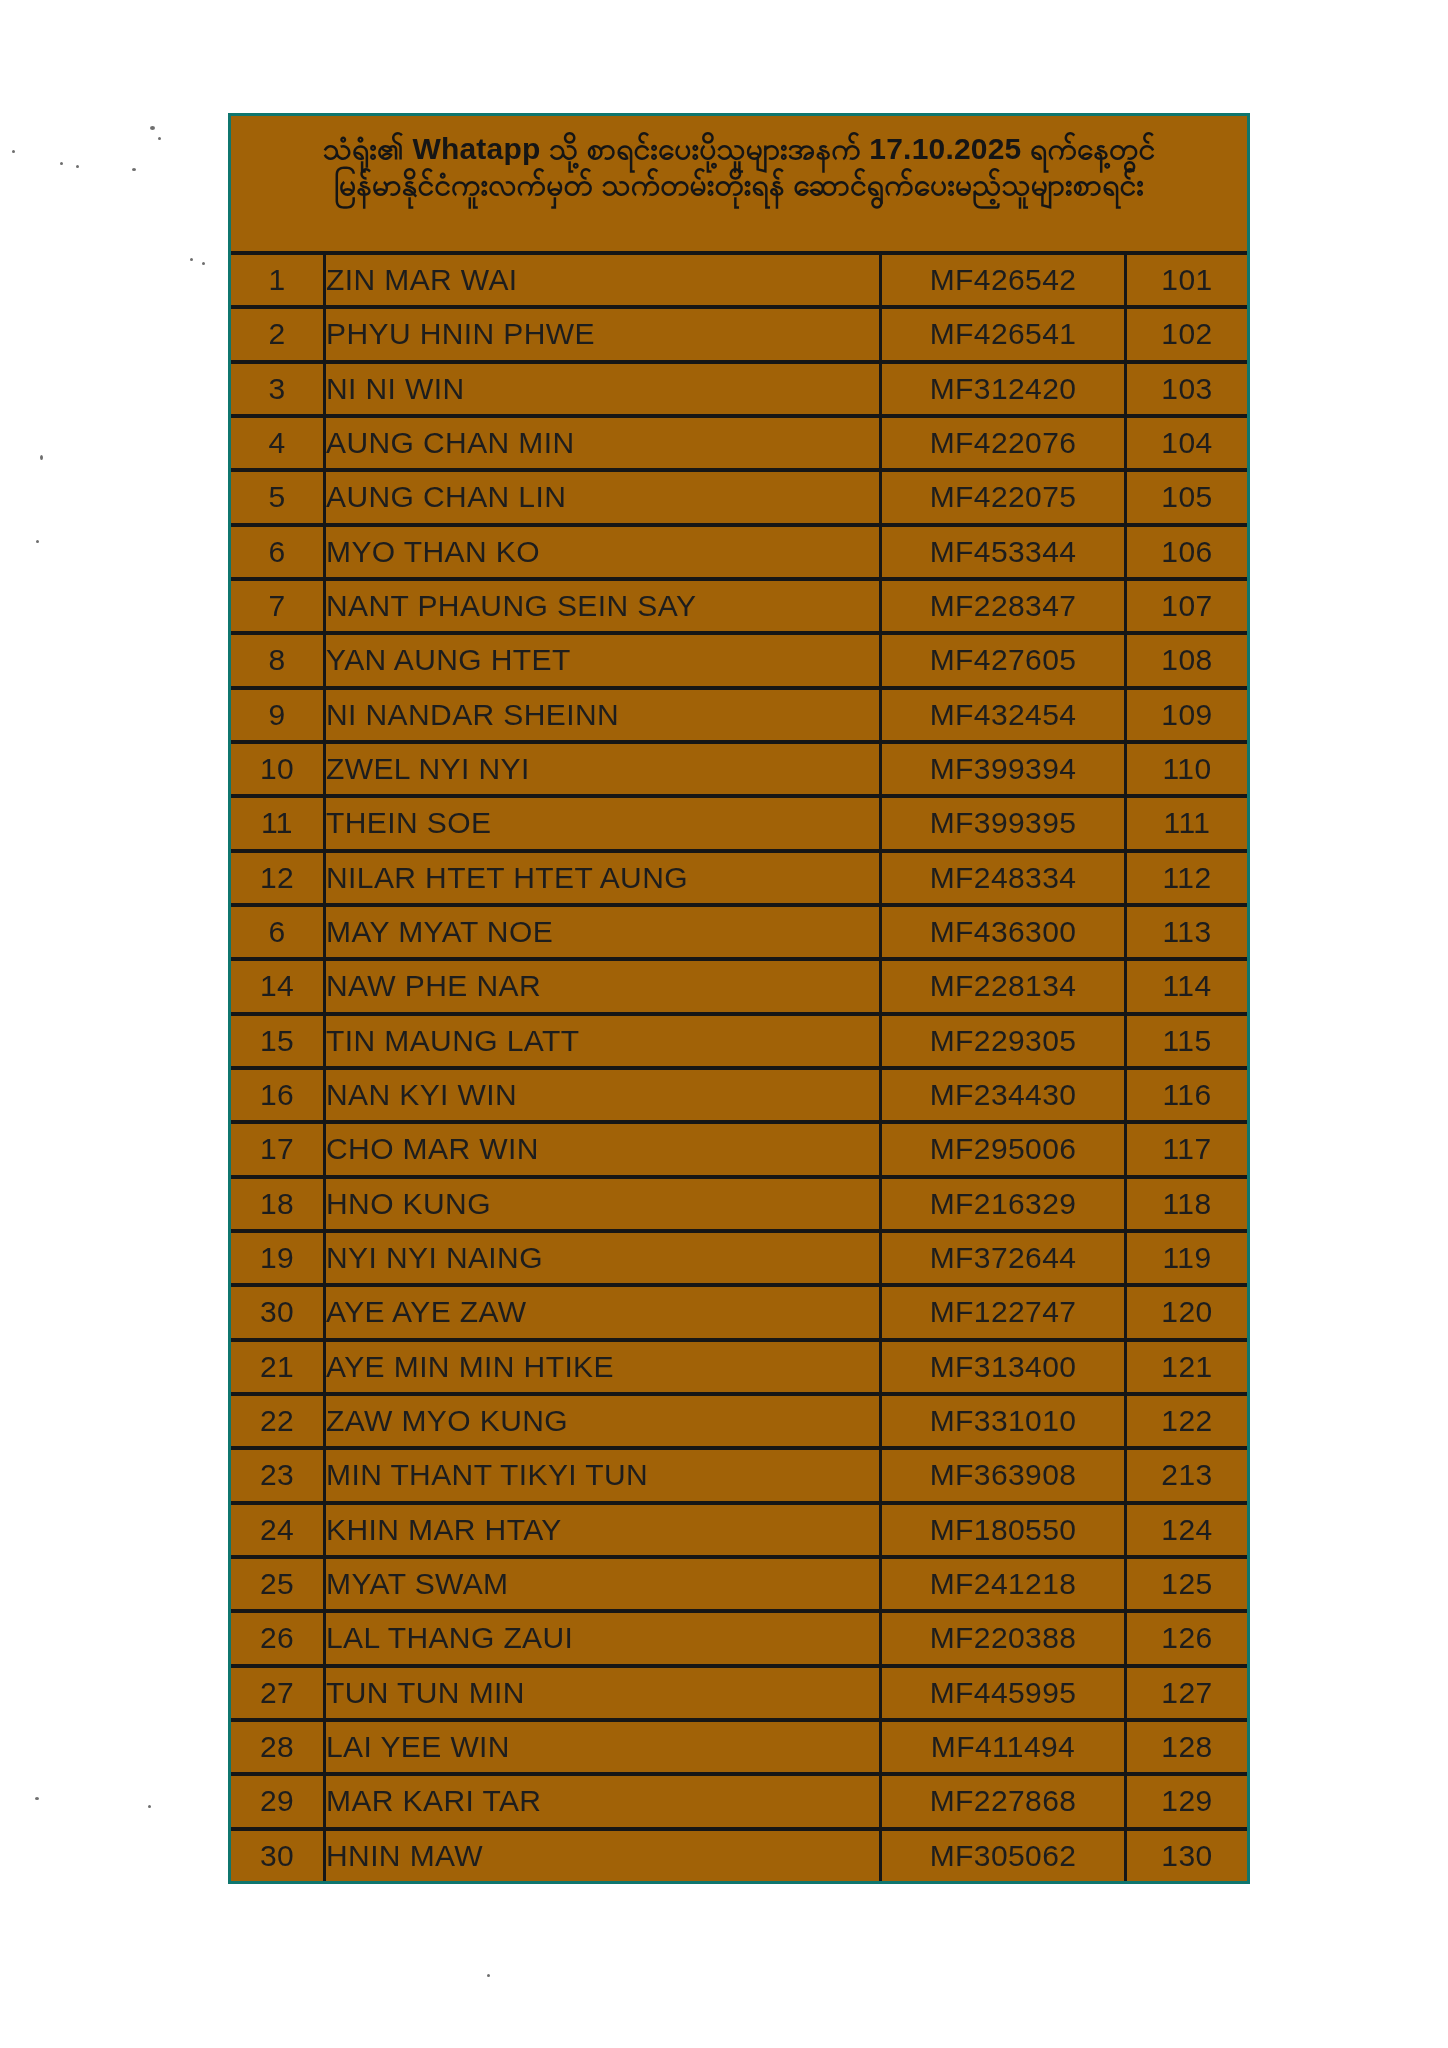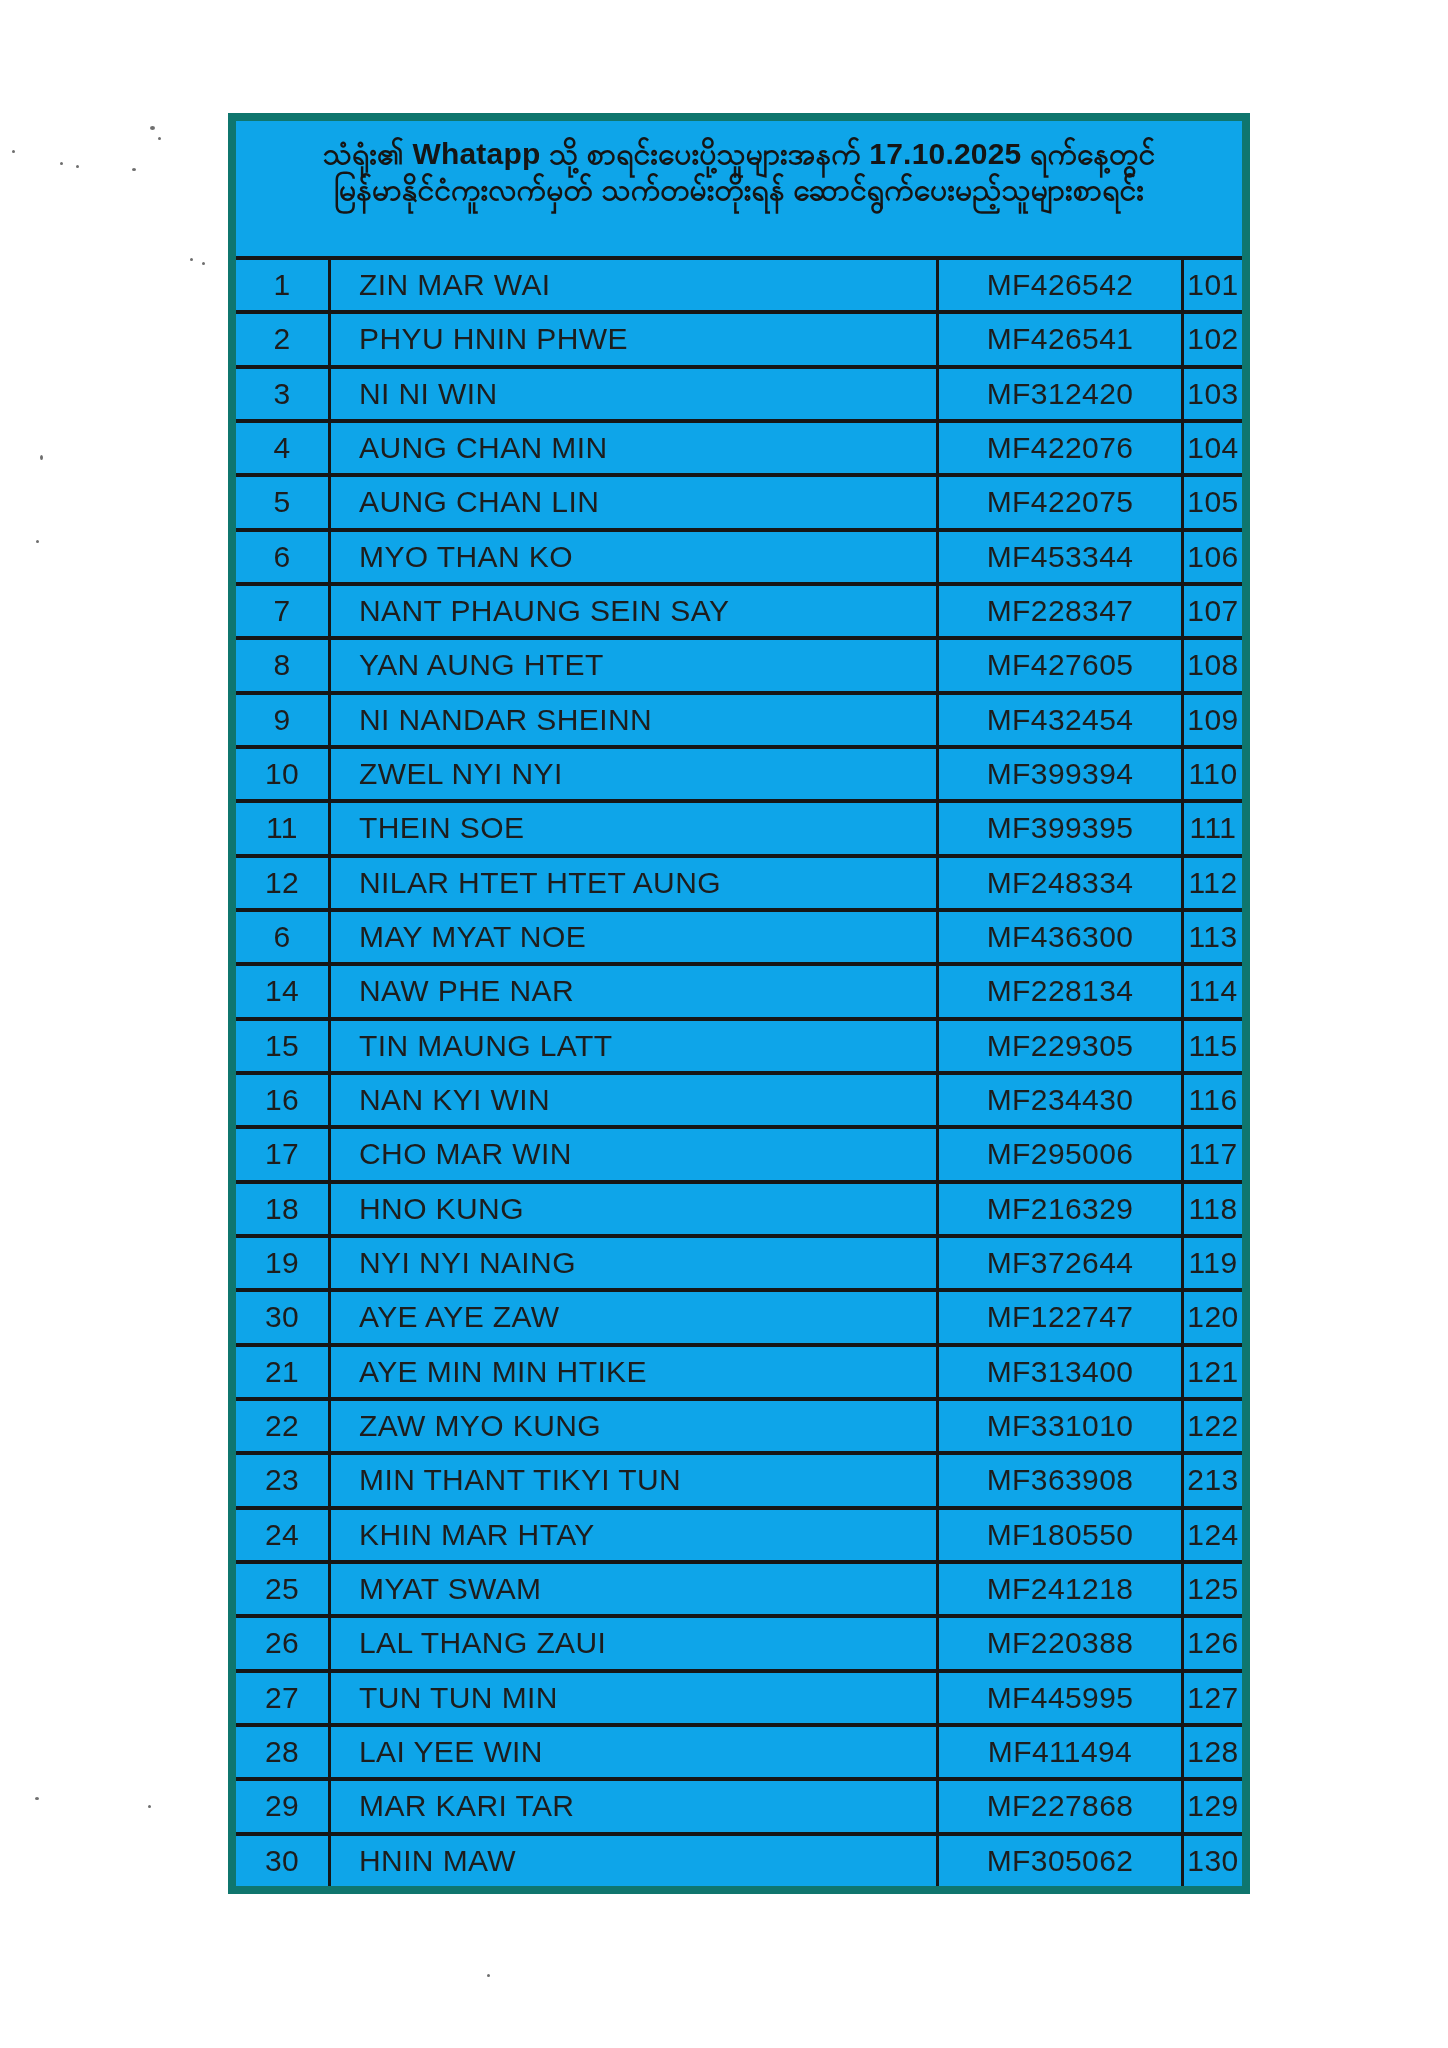--- a/index.html
+++ b/index.html
@@ -16,22 +16,22 @@
     overflow: hidden;
   }
 
   
   .doc {
     position: absolute;
     left: 228px;
     top: 113px;
     width: 1022px;
     box-sizing: border-box;
-    border: 8px solid #0f766e;
-    background: #0ea5e9;
+    border: 3px solid #0f766e;
+    background: #a16207;
   }
 
   .doc-header {
     box-sizing: border-box;
     border-bottom: 4px solid #161616;
     height: 139px;
     text-align: center;
     font-weight: bold;
     font-size: 30px;
     line-height: 1.0;
@@ -60,21 +60,21 @@
     display: flex;
     align-items: center;
     border-right: 3px solid #161616;
     font-size: 30px;
     color: #1d1d1d;
     letter-spacing: 0.4px;
     overflow: hidden;
     white-space: nowrap;
   }
   .cell-no     { width: 95px;  justify-content: center; }
-  .cell-name   { width: 608px; justify-content: flex-start; padding-left: 28px; }
+  .cell-name   { width: 556px; justify-content: flex-start; padding-left: 0; }
   .cell-mf     { width: 245px; justify-content: center; }
   .cell-serial { flex: 1;      justify-content: center; border-right: none; }
 
   
   .speck {
     position: absolute;
     background: #4a4a4a;
     border-radius: 50%;
     opacity: 0.8;
   }

